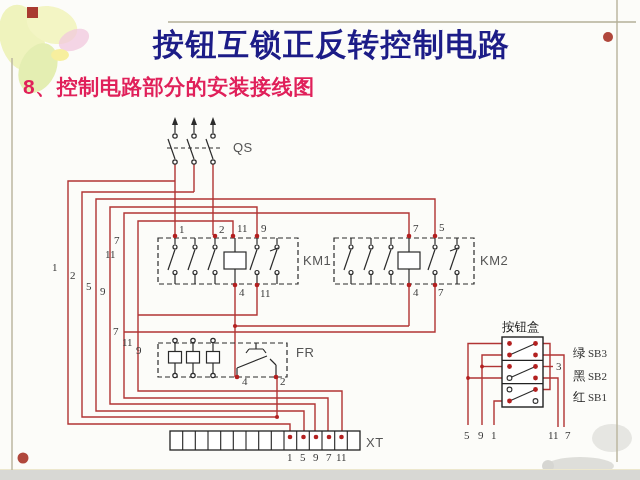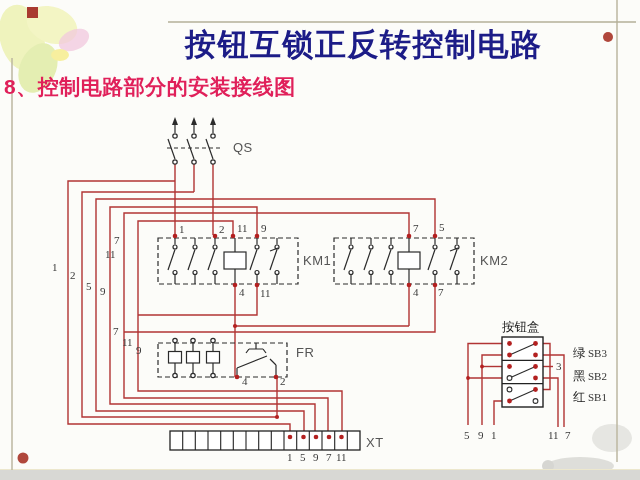--- a/index.html
+++ b/index.html
@@ -3,24 +3,24 @@
 <meta charset="utf-8">
 <style>
   html,body{margin:0;padding:0;background:#888;}
   .slide{
     position:relative;width:640px;height:480px;overflow:hidden;
     background:#fcfcf9;font-family:"Liberation Sans",sans-serif;
   }
   .slide-title{
     position:absolute;left:153px;top:24px;
     font-size:31px;font-weight:bold;letter-spacing:1.5px;
-    color:#1c1c87;white-space:nowrap;margin-left:32px;
+    color:#1c1c87;white-space:nowrap;
   }
   .slide-subtitle{
-    position:absolute;left:4px;top:73px;
+    position:absolute;left:23px;top:73px;
     font-size:21px;font-weight:bold;letter-spacing:0.5px;
     color:#e0205a;white-space:nowrap;
   }
   svg{position:absolute;left:0;top:0;}
   text{user-select:none;}
   .wnum{font-family:"Liberation Serif",serif;font-size:11px;fill:#3a3a3a;}
   .cname{font-family:"Liberation Sans",sans-serif;font-size:13px;fill:#555;letter-spacing:0.5px;}
   .cjk{font-family:"Liberation Sans",sans-serif;font-size:12.5px;fill:#1a1a1a;}
   .sbl{font-family:"Liberation Serif",serif;font-size:11px;fill:#333;}
 </style>

